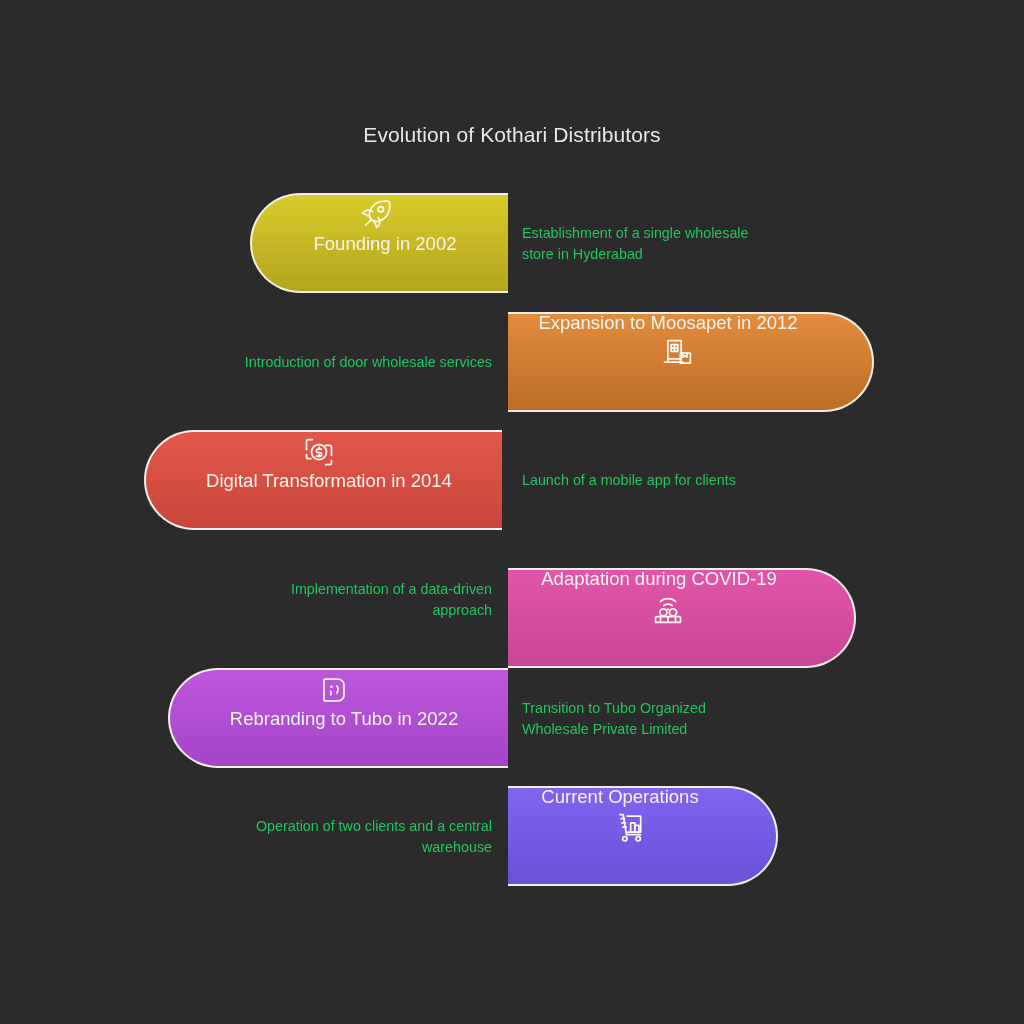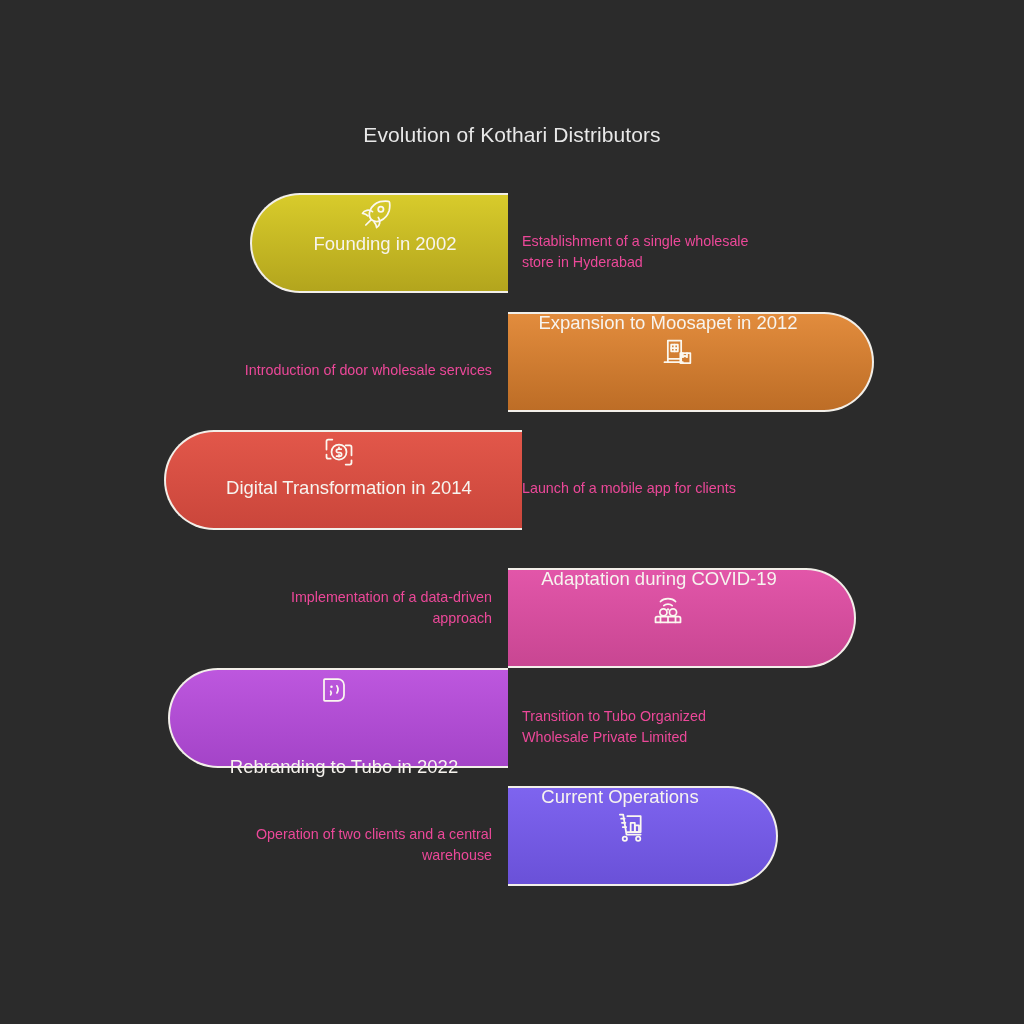--- a/index.html
+++ b/index.html
@@ -89,26 +89,26 @@
     height: 40px;
   }
 
   
   .pill-left .pill-icon  { margin-right: 20px; }
   .pill-right .pill-label { margin-right: 18px; }
 
   
   .desc {
     position: absolute;
-    top: 9px;
+    top: 1px;
     height: 100px;
     display: flex;
     flex-direction: column;
     justify-content: center;
-    color: #ec4899;
+    color: #22c55e;
     font-size: 14.3px;
     line-height: 1.48;
     box-sizing: border-box;
   }
   .desc-right {   
     left: 522px;
     width: 250px;
     text-align: left;
     padding-right: 4px;
   }
@@ -153,21 +153,21 @@
       <path d="M9 35 h22"></path>
       <path d="M13 31 v4 M29 31 v4"></path>
       <path d="M28 24 h12 v12 h-12 z"></path>
       <path d="M31 24 v5 l2.5 -1.8 L36 29 v-5"></path>
     </svg>
           </span>
         </div>
         <div class="desc desc-left">Introduction of door wholesale services</div>
       </div>
       <div class="tl-row" style="top: 430px;">
-        <div class="pill pill-left" style="background: linear-gradient(rgb(226, 87, 74) 0%, rgb(202, 70, 59) 100%); border-color: rgb(242, 239, 233); width: 358px; left: 164px; gap: 7px;">
+        <div class="pill pill-left" style="background: linear-gradient(rgb(226, 87, 74) 0%, rgb(202, 70, 59) 100%); border-color: rgb(242, 239, 233); width: 358px; left: 144px;">
           <span class="pill-icon">
             <svg viewBox="0 0 48 48" fill="none" stroke="#fbf8f0" stroke-width="2.1" stroke-linecap="round" stroke-linejoin="round">
       <path d="M16 9 h-5 a2 2 0 0 0 -2 2 v10"></path>
       <path d="M9 27 v3 a2 2 0 0 0 2 2 h3"></path>
       <path d="M32 16 h5 a2 2 0 0 1 2 2 v10"></path>
       <path d="M39 34 v3 a2 2 0 0 1 -2 2 h-5"></path>
       <circle cx="24" cy="24" r="9"></circle>
       <path d="M26.6 20.6 h-3.6 a2.1 2.1 0 0 0 0 4.2 h2 a2.1 2.1 0 0 1 0 4.2 h-3.9"></path>
       <path d="M24 18.4 v2.2 M24 27.4 v2.2"></path>
     </svg>
@@ -187,21 +187,21 @@
       <circle cx="18.5" cy="28" r="4.3"></circle>
       <circle cx="30" cy="28" r="4.3"></circle>
       <path d="M9 40 v-5 a2 2 0 0 1 2 -2 h26 a2 2 0 0 1 2 2 v5 z"></path>
       <path d="M15 33 v7 M24 33 v7 M33 33 v7"></path>
     </svg>
           </span>
         </div>
         <div class="desc desc-left">Implementation of a data-driven approach</div>
       </div>
       <div class="tl-row" style="top: 668px;">
-        <div class="pill pill-left" style="background: linear-gradient(rgb(189, 87, 222) 0%, rgb(164, 68, 200) 100%); border-color: rgb(242, 239, 233); width: 340px; left: 168px; gap: 48px;">
+        <div class="pill pill-left" style="background: linear-gradient(rgb(189, 87, 222) 0%, rgb(164, 68, 200) 100%); border-color: rgb(242, 239, 233); width: 340px; left: 168px;">
           <span class="pill-icon">
             <svg viewBox="0 0 48 48" fill="none" stroke="#fbf8f0" stroke-width="2.1" stroke-linecap="round" stroke-linejoin="round">
       <path d="M13 11 h16 a7 7 0 0 1 7 7 v12 a7 7 0 0 1 -7 7 h-16 a1 1 0 0 1 -1 -1 v-24 a1 1 0 0 1 1 -1 z"></path>
       <circle cx="21" cy="20" r="1.5" fill="#fbf8f0" stroke="none"></circle>
       <path d="M20 25.5 q1.6 2.2 0 4.2"></path>
       <path d="M27.5 19 q2.6 4.5 0 8.5"></path>
     </svg>
           </span>
           <span class="pill-label">Rebranding to Tubo in 2022</span>
         </div>

